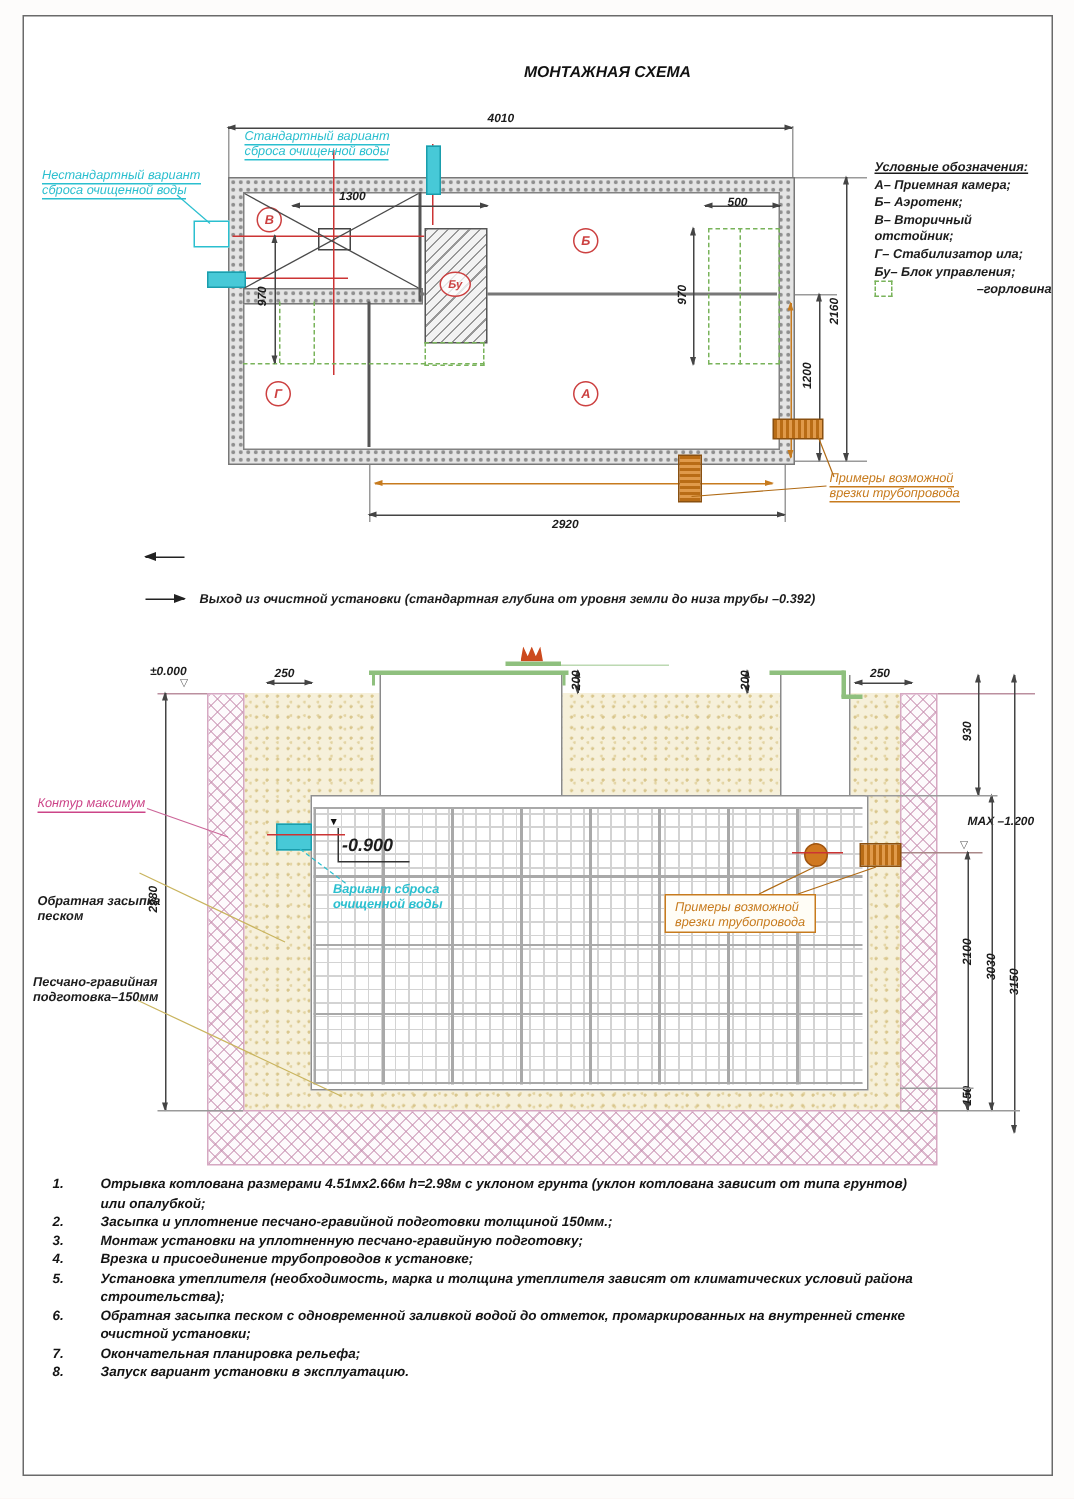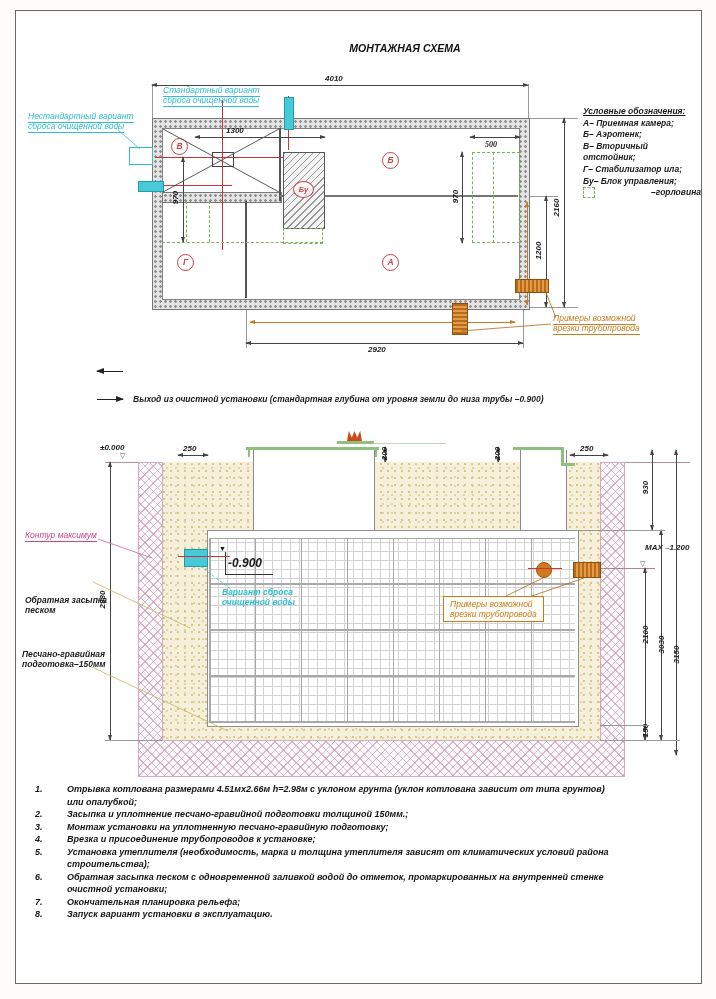--- a/index.html
+++ b/index.html
@@ -102,21 +102,21 @@
 
     <div class="cl" style="left:171px;top:138px;">В</div>
     <div class="cl" style="left:382px;top:152px;">Б</div>
     <div class="cl" style="left:177px;top:254px;">Г</div>
     <div class="cl" style="left:382px;top:254px;">А</div>
     <div class="cl" style="left:293px;top:181px;width:19px;font-size:7.5px;">Бу</div>
 
     <div class="dh" style="left:195px;top:137px;width:130px;"></div>
     <div class="t dt" style="left:226px;top:126px;">1300</div>
     <div class="dh" style="left:470px;top:137px;width:50px;"></div>
-    <div class="t dt" style="left:485px;top:140px;font-family:Liberation Serif, serif;">500</div>
+    <div class="t dt" style="left:485px;top:130px;">500</div>
     <div class="dv" style="left:183px;top:157px;height:85px;"></div>
     <div class="t dt vt" style="left:160px;top:193px;width:30px;">970</div>
     <div class="dv" style="left:462px;top:152px;height:91px;"></div>
     <div class="t dt vt" style="left:440px;top:192px;width:30px;">970</div>
     <div class="xl" style="left:530px;top:196px;width:28px;height:1px;"></div>
     <div class="xl" style="left:530px;top:307px;width:48px;height:1px;"></div>
     <div class="xl" style="left:530px;top:118px;width:48px;height:1px;"></div>
     <div class="dv o" style="left:527px;top:202px;height:103px;"></div>
     <div class="dv" style="left:546px;top:196px;height:111px;"></div>
     <div class="t dt vt" style="left:523px;top:246px;width:30px;">1200</div>
@@ -156,21 +156,21 @@
     <div>Г– Стабилизатор ила;</div>
     <div>Бу– Блок управления;</div>
     <div style="display:flex;align-items:center;justify-content:space-between;">
       <span style="display:inline-block;width:10px;height:9px;border:1px dashed #79b35a;margin-right:2px;"></span>
       <span>–горловина</span>
     </div>
   </div>
 
   <div class="notea l" style="left:97px;top:371px;"></div>
   <div class="notea r" style="left:97px;top:399px;"></div>
-  <div class="t" style="left:133px;top:394px;font-weight:700;">Выход из очистной установки (стандартная глубина от уровня земли до низа трубы –0.900)</div>
+  <div class="t" style="left:133px;top:394px;font-weight:700;">Выход из очистной установки (стандартная глубина от уровня земли до низа трубы –0.392)</div>
 
   <div>
 
     <div class="ab" style="left:105px;top:462px;width:585px;height:1px;background:#bb8f9f;"></div>
 
     <div class="ab sand" style="left:162px;top:462px;width:438px;height:278px;"></div>
 
     <div class="ab pit" style="left:138px;top:462px;width:23px;height:278px;"></div>
     <div class="ab pit" style="left:600px;top:462px;width:23px;height:278px;"></div>
     <div class="ab pit" style="left:138px;top:740px;width:485px;height:35px;"></div>

